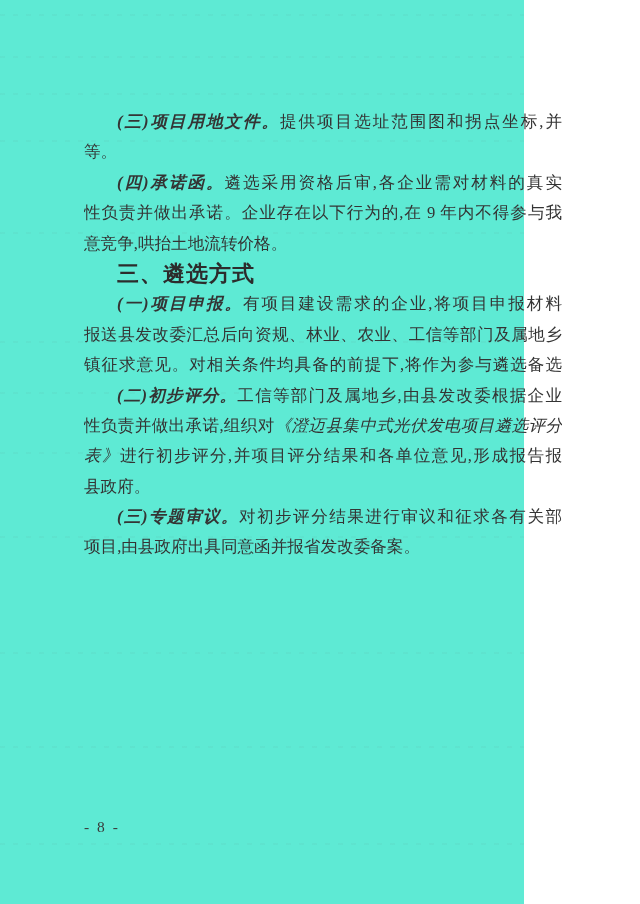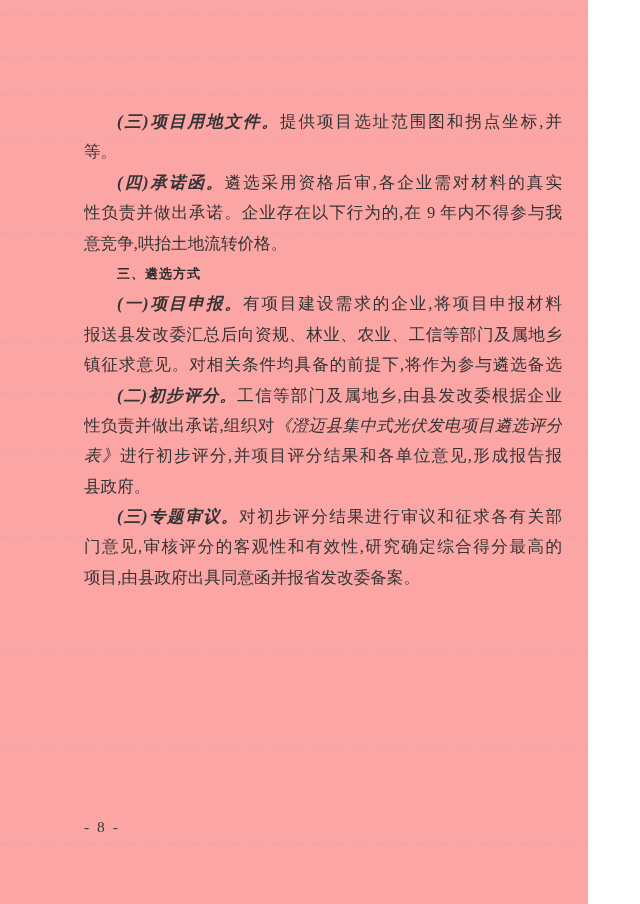--- a/index.html
+++ b/index.html
@@ -8,23 +8,23 @@
   }
   body {
     width: 640px;
     height: 904px;
     background: #ffffff;
     overflow: hidden;
     font-family: "Liberation Serif", serif;
   }
   .page {
     position: relative;
-    width: 588px;
+    width: 524px;
     height: 904px;
-    background: #fca5a5;
+    background: #5eead4;
   }
   
   .streak {
     position: absolute;
     left: 0;
     right: 0;
     height: 2px;
     background: repeating-linear-gradient(90deg,
       rgba(90,90,90,0.10) 0 5px,
       rgba(0,0,0,0) 5px 13px);
@@ -55,21 +55,21 @@
   .lead {
     font-style: italic;
     font-weight: 600;
   }
   .booktitle {
     font-style: italic;
   }
   .line.head {
     font-family: "Liberation Sans", sans-serif;
     font-weight: bold;
-    font-size: 13px;
+    font-size: 22px;
     color: #2c2c2c;
     letter-spacing: 1px;
   }
   .page-number {
     position: absolute;
     left: 84px;
     top: 818px;
     font-size: 15.5px;
     letter-spacing: 2px;
     color: #3a3a3a;
@@ -108,20 +108,19 @@
     <div class="line fill ind"><span class="lead">(一)项目申报。</span><span>有项目建设需求的企业,将项目申报材料</span></div>
     <div class="line fill"><span>报送县发改委汇总后向资规、林业、农业、工信等部门及属地乡</span></div>
     <div class="line fill"><span>镇征求意见。对相关条件均具备的前提下,将作为参与遴选备选</span></div>
 
     <div class="line fill ind"><span class="lead">(二)初步评分。</span><span>工信等部门及属地乡,由县发改委根据企业</span></div>
     <div class="line fill"><span>性负责并做出承诺,组织对</span><span class="booktitle">《澄迈县集中式光伏发电项目遴选评分</span></div>
     <div class="line fill"><span class="booktitle">表》</span><span>进行初步评分,并项目评分结果和各单位意见,形成报告报</span></div>
     <div class="line"><span>县政府。</span></div>
 
     <div class="line fill ind"><span class="lead">(三)专题审议。</span><span>对初步评分结果进行审议和征求各有关部</span></div>
-    <div class="line fill"><span>门意见,审核评分的客观性和有效性,研究确定综合得分最高的</span></div>
     <div class="line"><span>项目,由县政府出具同意函并报省发改委备案。</span></div>
 
   </div>
 
   <div class="page-number">- 8 -</div>
 
 </div>
 
 </body></html>

